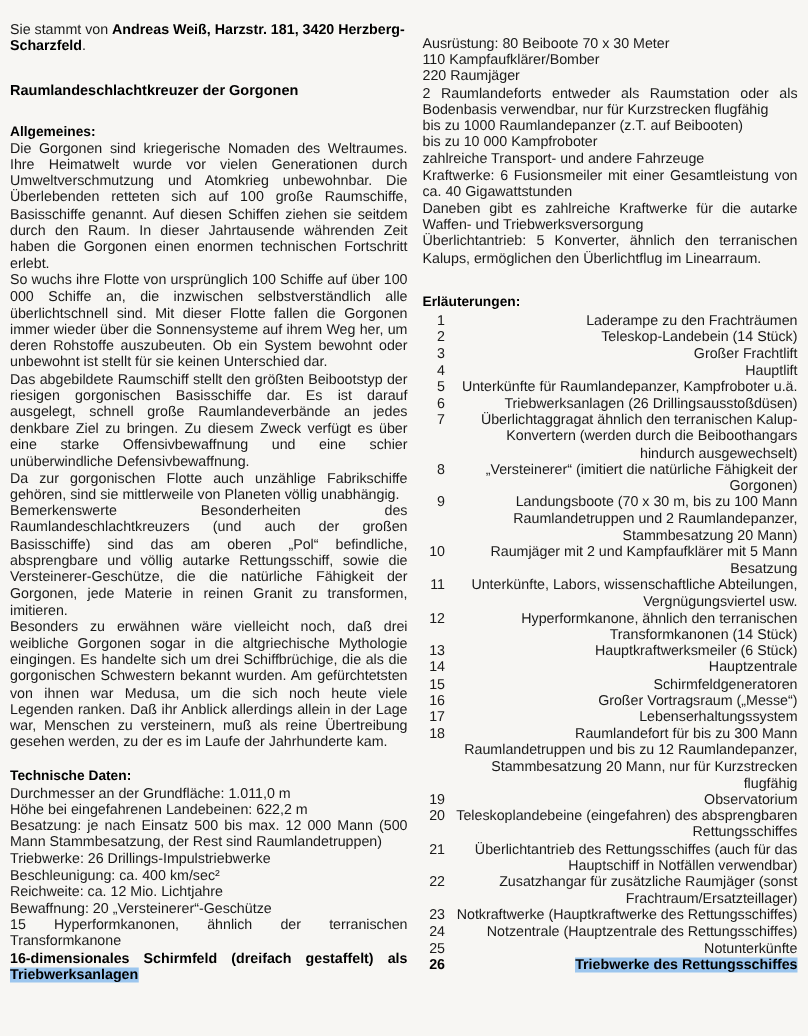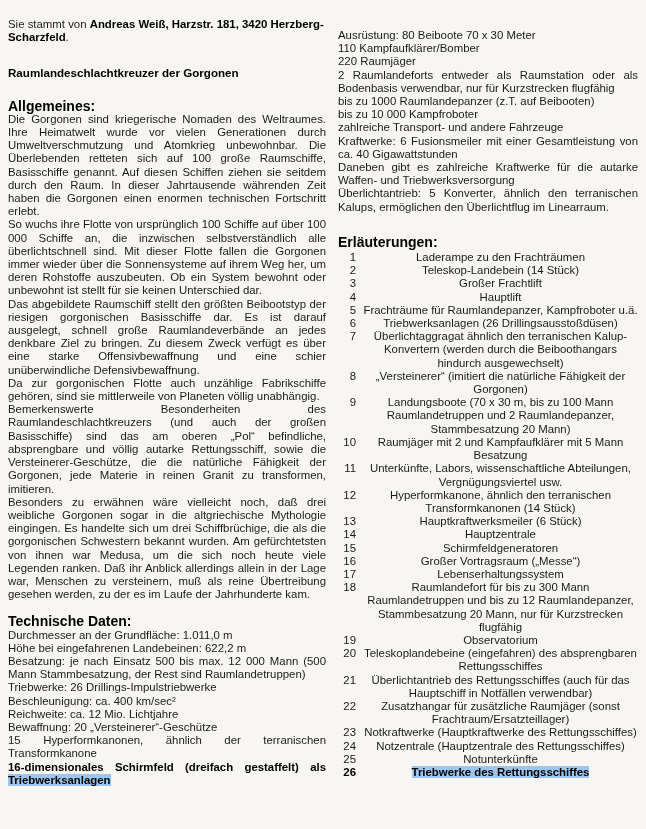--- a/index.html
+++ b/index.html
@@ -10,32 +10,32 @@
     font-size:11.4px;line-height:13.2px;color:#1a1a1a;
     -webkit-font-smoothing:antialiased;
   }
   .page{display:flex;gap:12px;padding:15px 8px 0 8px;box-sizing:border-box;width:582px;}
   .col-left{width:318px;flex:0 0 318px;}
   .col-right{width:300px;flex:0 0 300px;margin-top:14px;}
 
   .intro{margin:3px 0 0 0;text-align:left;}
   .intro b{color:#000;}
   .doc-title{font-weight:bold;color:#000;margin:22px 0 0 0;font-size:11.6px;}
-  .sec-heading{font-weight:bold;color:#000;margin:20px 0 0 0;font-size:14px;}
+  .sec-heading{font-weight:bold;color:#000;margin:20px 0 0 0;font-size:11px;}
   .body-par{margin:0;text-align:justify;}
   .tech-heading{margin-top:14px;}
   .tech-block{margin:0;}
   .tech-line{margin:0;text-align:justify;}
   .tech-line.b{font-weight:bold;color:#000;}
   .eq-block{margin:0;}
   .eq-line{margin:0;text-align:justify;}
   .legend{margin:2px 0 0 0;padding:0;}
   .legend-item{display:flex;margin:0;}
   .legend-num{flex:0 0 18px;width:18px;text-align:right;}
-  .legend-text{flex:1;margin-left:7px;text-align:center;}
+  .legend-text{flex:1;margin-left:7px;text-align:right;}
   .legend-item.b{font-weight:bold;color:#000;}
   .hl{background:var(--hl,#9cc6ee);}
 </style>
 </head>
 <body style="--hl: #9cc6ee; background: rgb(247, 246, 243); color: rgb(26, 26, 26);">
 
 <div class="page">
 
   <div class="col-left">
     <p class="intro"><span>Sie stammt von</span> <b>Andreas Weiß, Harzstr. 181, 3420 Herzberg-Scharzfeld</b><span>.</span></p>
@@ -93,21 +93,21 @@
         <div class="legend-item">
           <span class="legend-num">3</span>
           <span class="legend-text">Großer Frachtlift</span>
         </div>
         <div class="legend-item">
           <span class="legend-num">4</span>
           <span class="legend-text">Hauptlift</span>
         </div>
         <div class="legend-item">
           <span class="legend-num">5</span>
-          <span class="legend-text">Frachträume für Raumlandepanzer, Kampfroboter u.ä.</span>
+          <span class="legend-text">Unterkünfte für Raumlandepanzer, Kampfroboter u.ä.</span>
         </div>
         <div class="legend-item">
           <span class="legend-num">6</span>
           <span class="legend-text">Triebwerksanlagen (26 Drillingsausstoßdüsen)</span>
         </div>
         <div class="legend-item">
           <span class="legend-num">7</span>
           <span class="legend-text">Überlichtaggragat ähnlich den terranischen Kalup-Konvertern (werden durch die Beiboothangars hindurch ausgewechselt)</span>
         </div>
         <div class="legend-item">

